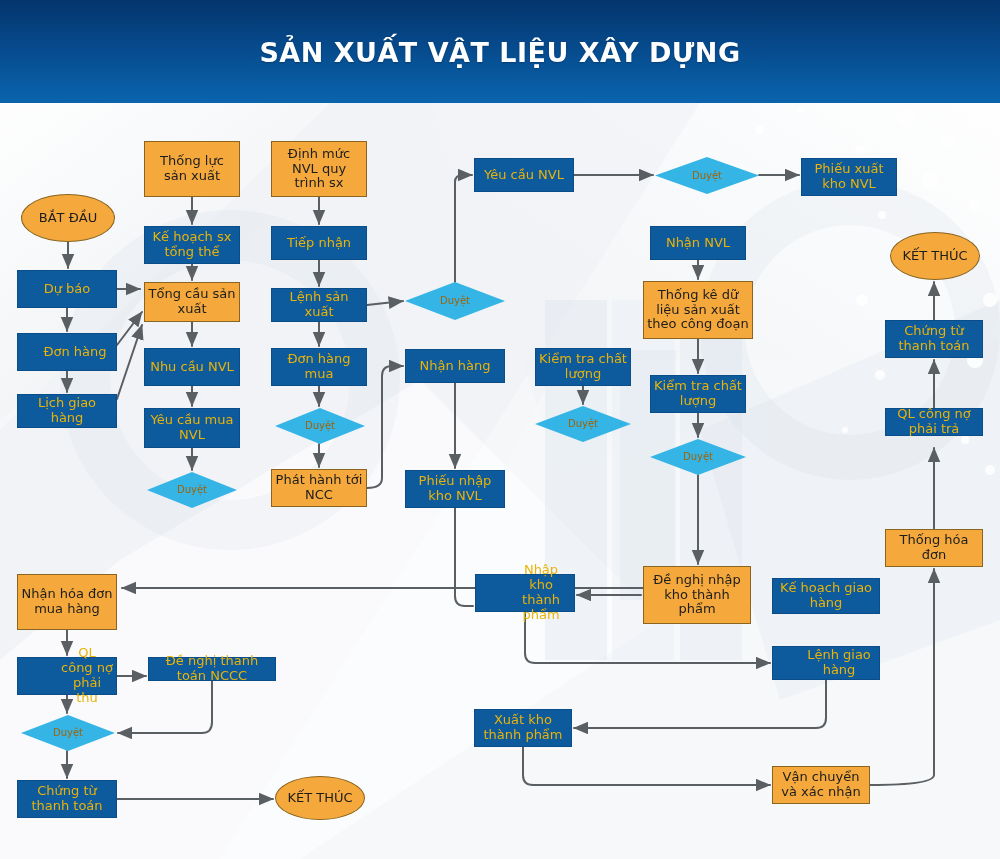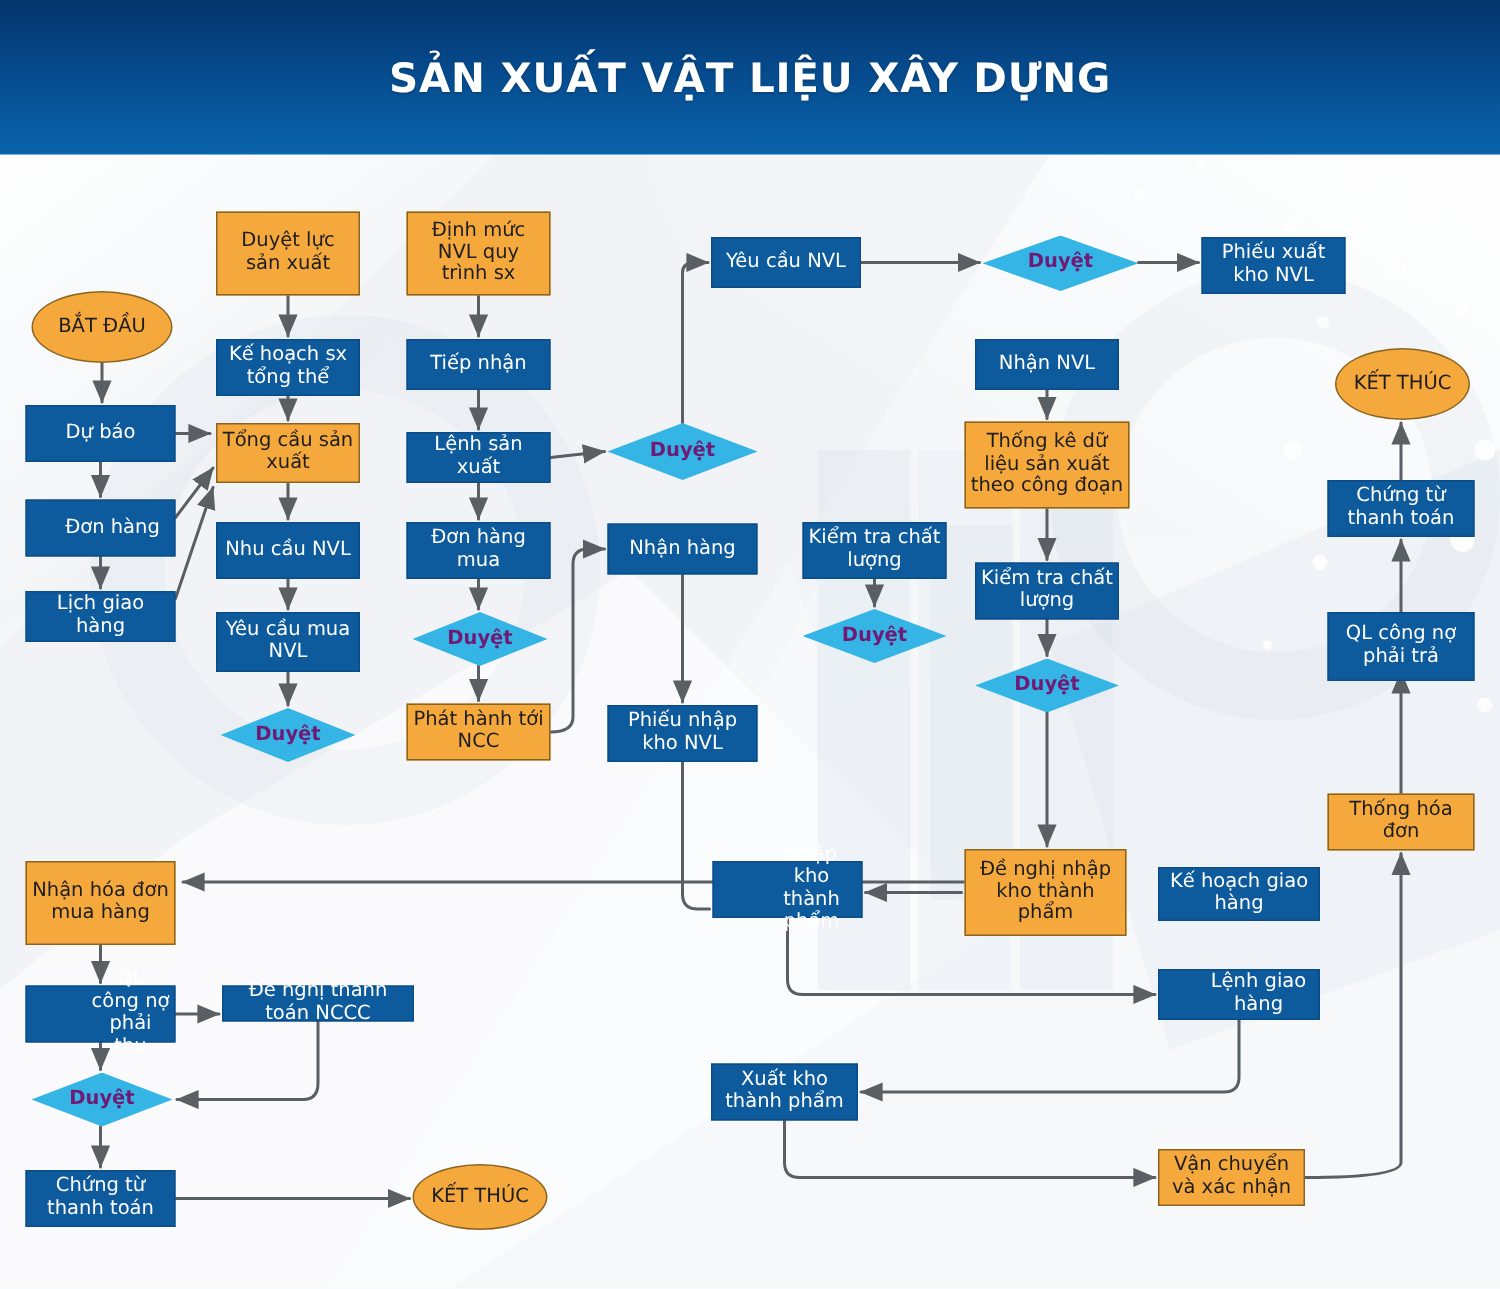--- a/index.html
+++ b/index.html
@@ -33,31 +33,31 @@
   #wires{position:absolute;left:0;top:0;width:1000px;height:859px;z-index:5;pointer-events:none;}
 
   
   .node{
     position:absolute;z-index:10;box-sizing:border-box;
     display:flex;align-items:center;justify-content:center;
     text-align:center;line-height:1.14;
   }
   .box{font-size:13px;}
   .blue{
-    background:#0d5a9c;border:1px solid #0a4d88;color:#ffffff;
+    background:#0d5a9c;border:1px solid #0a4d88;color:#eab308;
   }
   .orange{
     background:#f5a93c;border:1px solid #8a6520;color:#1d1d1d;
   }
   .ellipse{
     background:#f5a93c;border:1px solid #8a6520;color:#1d1d1d;
     border-radius:50%;font-size:13px;font-weight:normal;
   }
   .diamond{
-    background:transparent;border:0;color:#701a75;font-size:13px;font-weight:bold;
+    background:transparent;border:0;color:#a16207;font-size:10px;
   }
   .diamond .dshape{
     position:absolute;left:0;top:0;width:100%;height:100%;
     background:#35b5e6;
     clip-path:polygon(50% 0%,100% 50%,50% 100%,0% 50%);
     z-index:-1;
   }
   .node span.lbl{display:block;padding:0 3px;}
 </style>
 </head>
@@ -198,21 +198,21 @@
       <path d="M117,676 L146,676"></path>
       <path d="M67,695 L67,713"></path>
       <path d="M212,676 L212,722 Q212,733 202,733 L118,733"></path>
       <path d="M67,751 L67,778"></path>
       <path d="M117,799 L273,799"></path>
     </g>
   </svg>
 
   <div id="nodes">
       <div class="node box orange" style="left: 144px; top: 141px; width: 96px; height: 56px;">
-        <span class="lbl">Duyệt lực sản xuất</span>
+        <span class="lbl">Thống lực sản xuất</span>
       </div>
       <div class="node box orange" style="left: 271px; top: 141px; width: 96px; height: 56px;">
         <span class="lbl">Định mức NVL quy trình sx</span>
       </div>
       <div class="node ellipse" style="left: 21px; top: 194px; width: 94px; height: 48px;">
         <span class="lbl">BẮT ĐẦU</span>
       </div>
       <div class="node box blue" style="left: 144px; top: 226px; width: 96px; height: 38px;">
         <span class="lbl">Kế hoạch sx tổng thể</span>
       </div>
@@ -271,21 +271,21 @@
       </div>
       <div class="node box blue" style="left: 650px; top: 375px; width: 96px; height: 38px;">
         <span class="lbl">Kiểm tra chất lượng</span>
       </div>
       <div class="node box blue" style="left: 17px; top: 394px; width: 100px; height: 34px;">
         <span class="lbl">Lịch giao hàng</span>
       </div>
       <div class="node box blue" style="left: 144px; top: 408px; width: 96px; height: 40px;">
         <span class="lbl">Yêu cầu mua NVL</span>
       </div>
-      <div class="node box blue" style="left: 885px; top: 408px; width: 98px; height: 46px;">
+      <div class="node box blue" style="left: 885px; top: 408px; width: 98px; height: 28px;">
         <span class="lbl">QL công nợ phải trả</span>
       </div>
       <div class="node diamond" style="left: 275px; top: 408px; width: 90px; height: 36px;">
         <div class="dshape"></div>
         <span class="lbl">Duyệt</span>
       </div>
       <div class="node diamond" style="left: 535px; top: 406px; width: 96px; height: 36px;">
         <div class="dshape"></div>
         <span class="lbl">Duyệt</span>
       </div>

